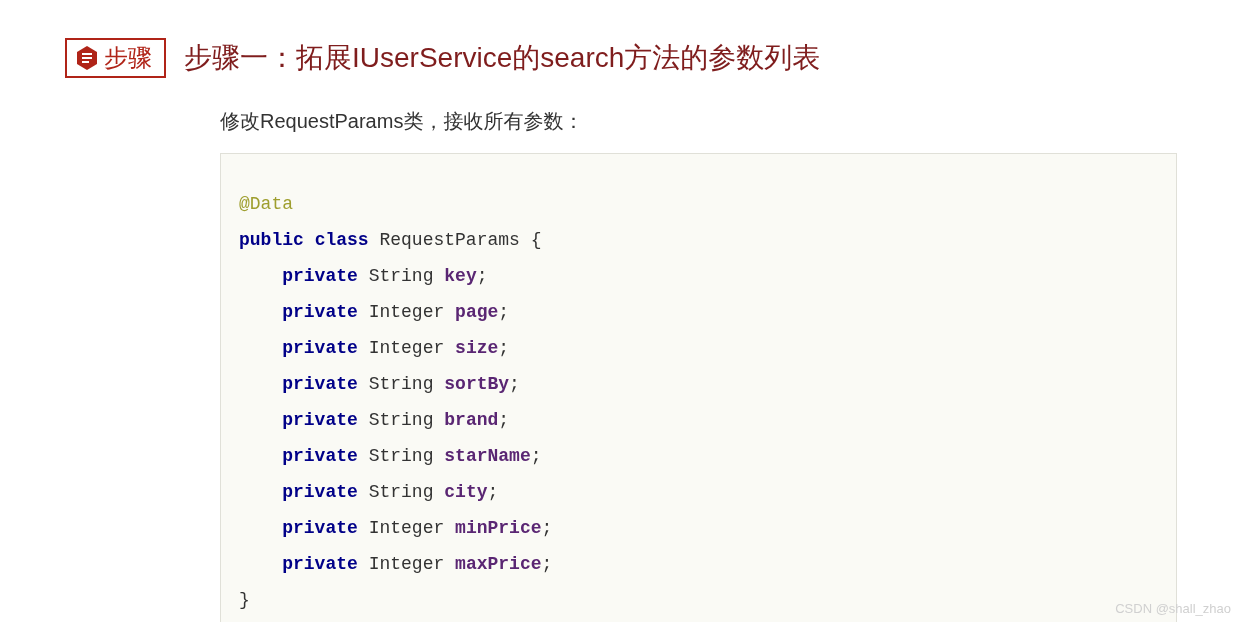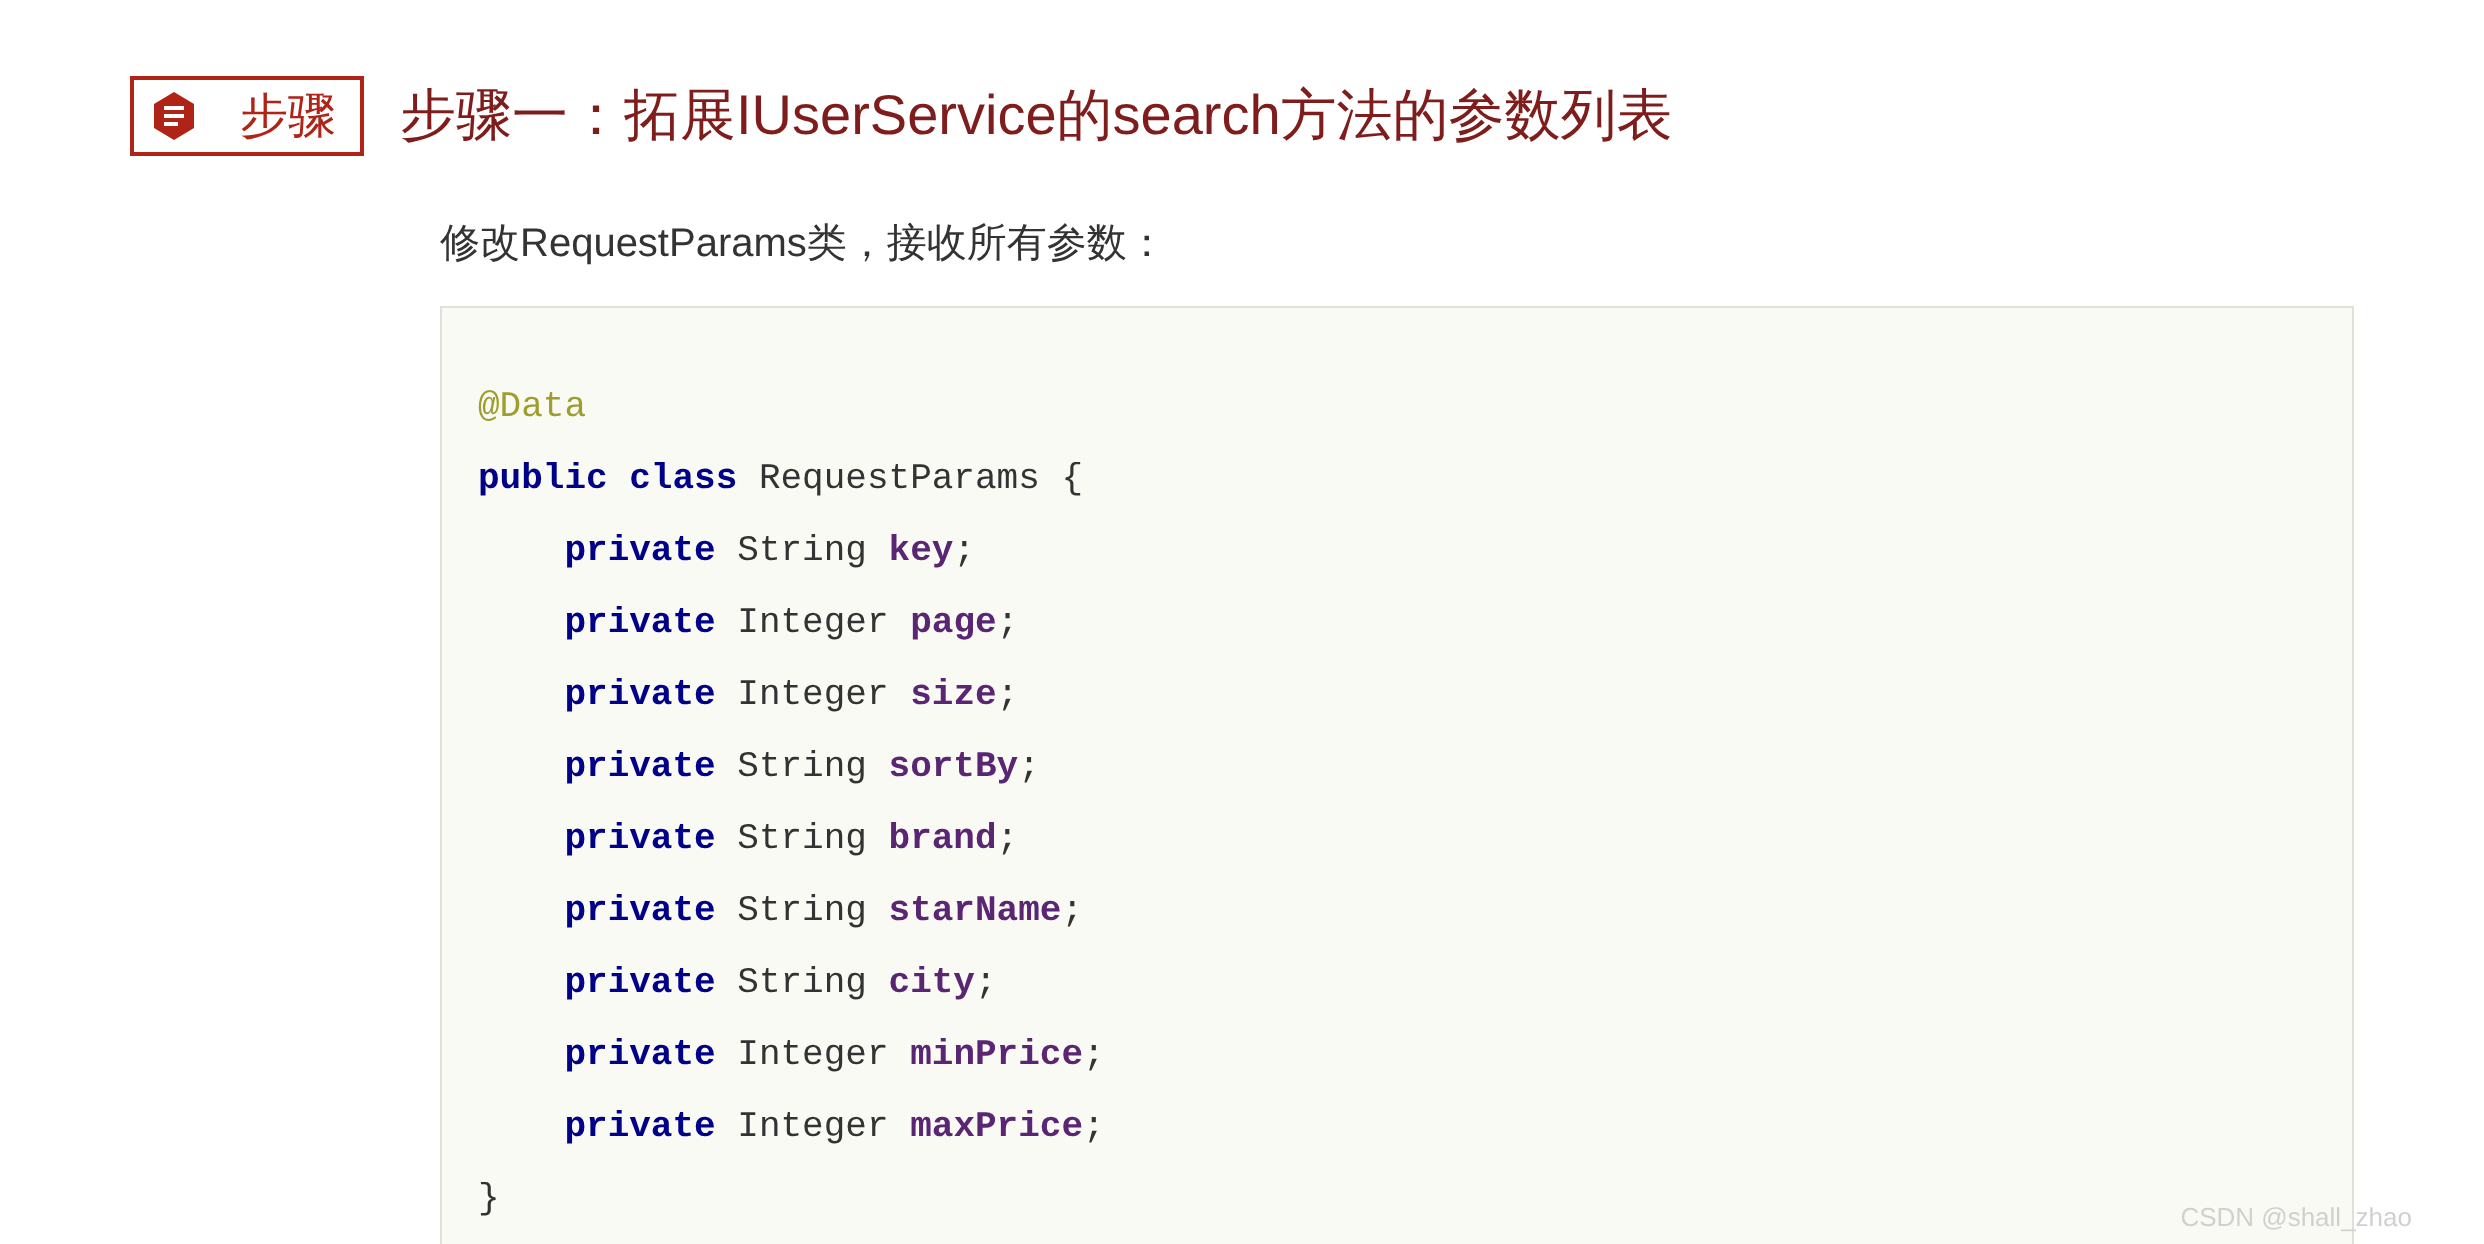--- a/index.html
+++ b/index.html
@@ -15,21 +15,21 @@
       display: flex;
       align-items: center;
       gap: 18px;
       margin-bottom: 30px;
     }
     .badge-box {
       display: flex;
       align-items: center;
       border: 2px solid #b02418;
       padding: 2px 12px 2px 6px;
-      gap: 19px;
+      gap: 3px;
     }
     .badge-icon {
       width: 28px;
       height: 28px;
       display: flex;
       align-items: center;
       justify-content: center;
     }
     .badge-text {
       color: #b02418;
@@ -60,21 +60,21 @@
       white-space: pre;
     }
     .anno { color: #9e9e2e; }
     .kw { color: #000088; font-weight: bold; }
     .typ { color: #333; }
     .fld { color: #5a2673; font-weight: bold; }
     .punc { color: #333; }
     .watermark {
       position: absolute;
       bottom: 6px;
-      right: 36px;
+      right: 11px;
       font-size: 13px;
       color: #d0d0d0;
       font-family: Arial, sans-serif;
     }
   </style>
 </head>
 <body>
 
 <div class="header-row">
   <div class="badge-box">

